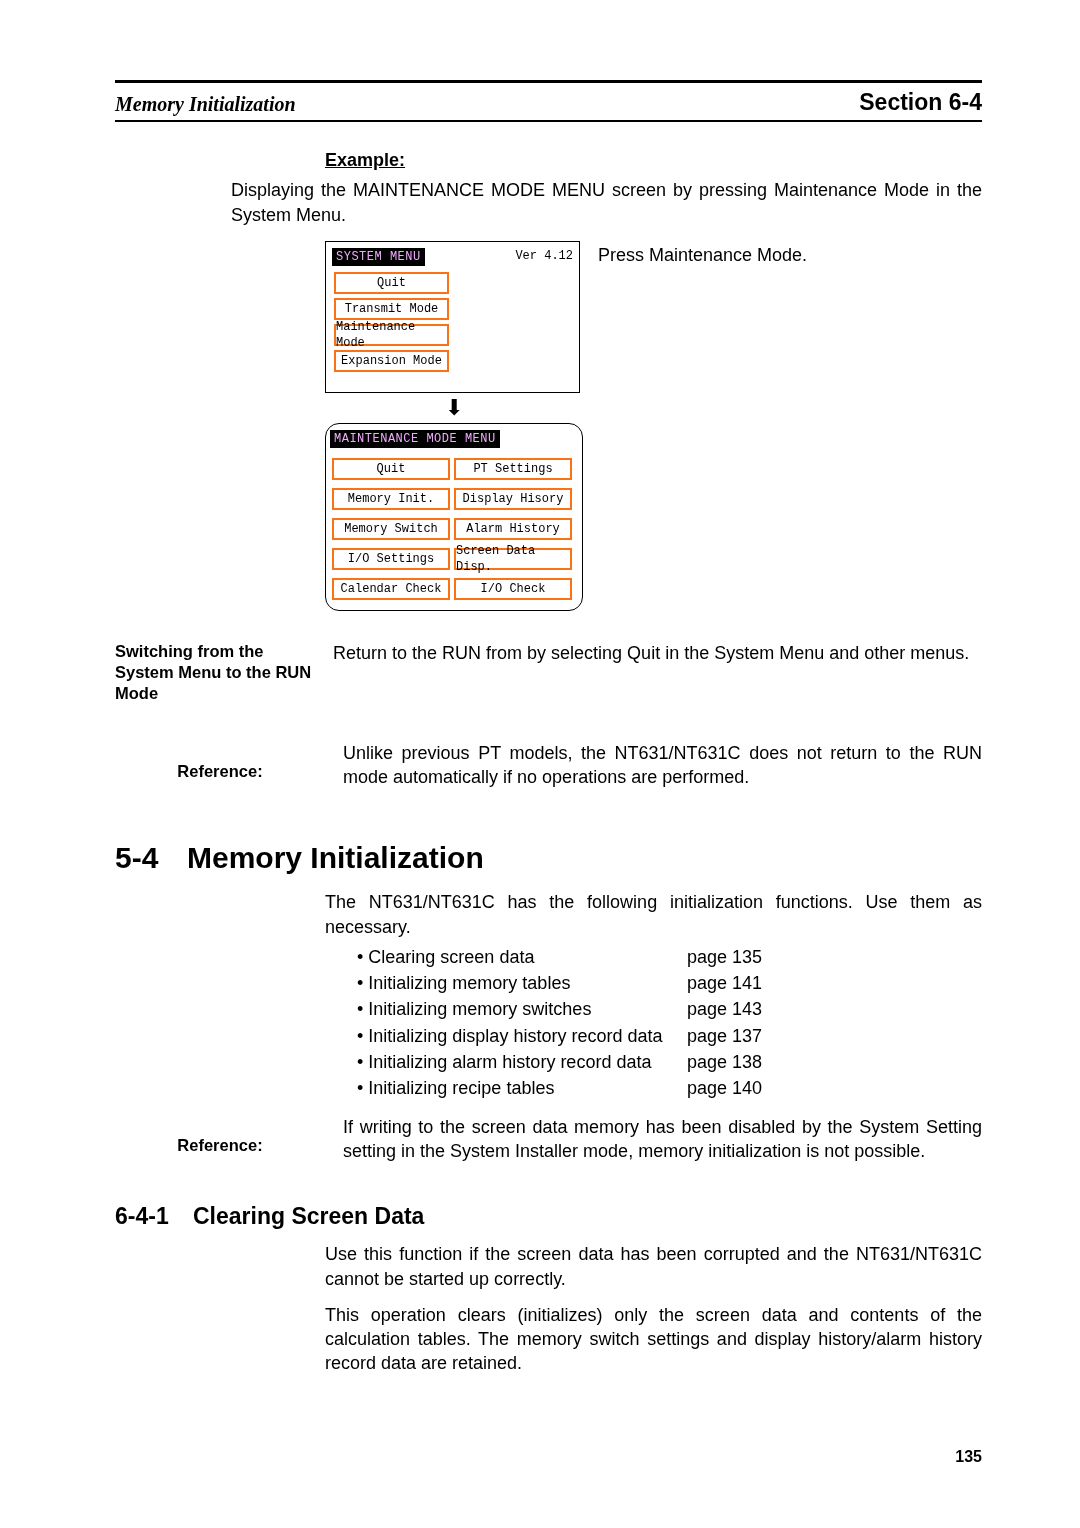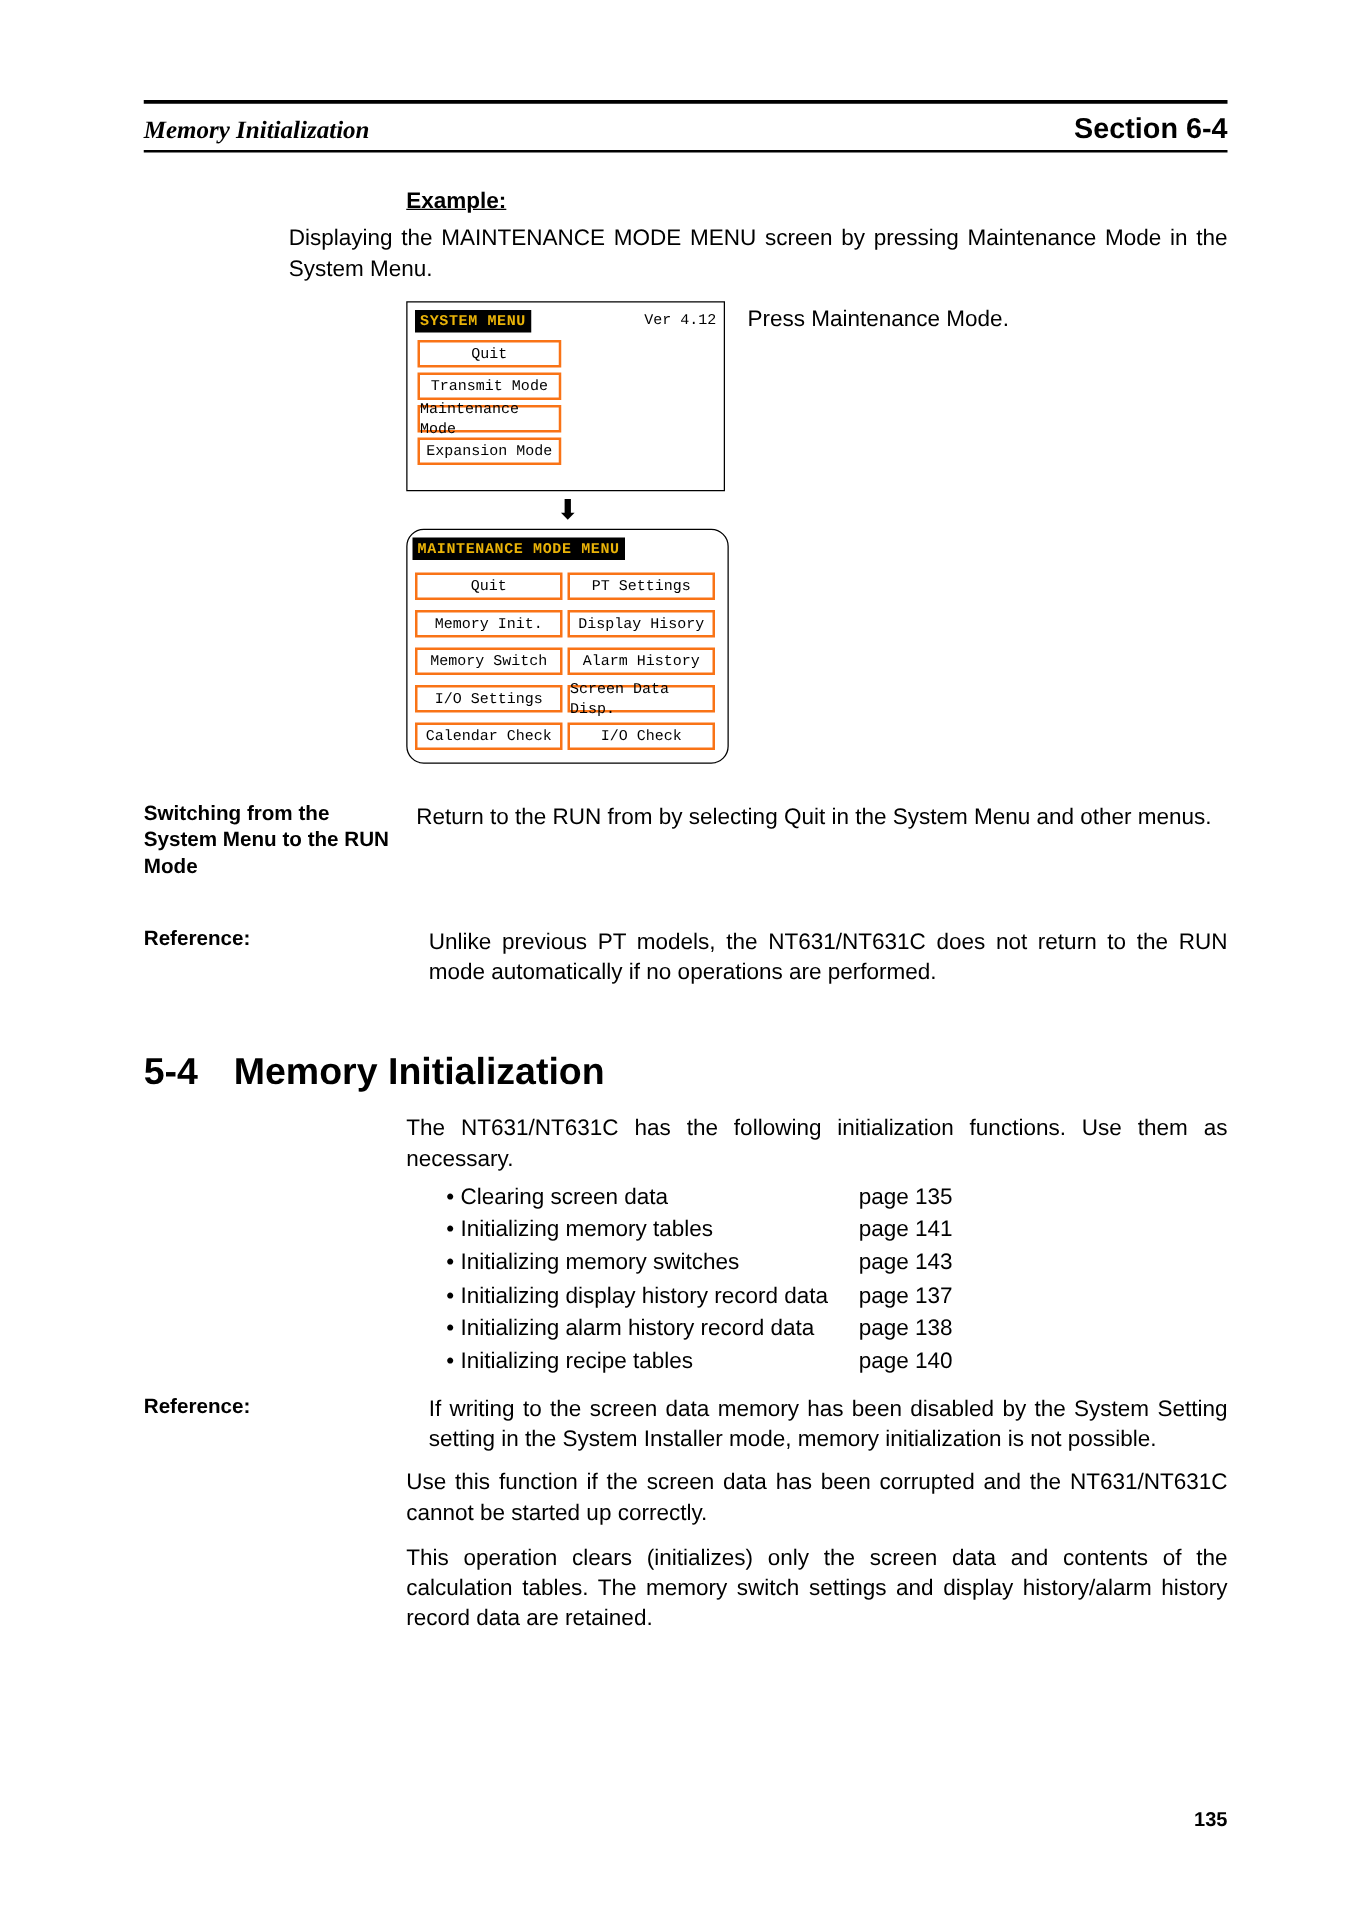--- a/index.html
+++ b/index.html
@@ -48,22 +48,23 @@
   }
   .margin-label {
     width: 210px;
     font-weight: bold;
     font-size: 16.5px;
     line-height: 1.25;
     flex-shrink: 0;
     padding-right: 8px;
   }
   .margin-label.ref {
-    text-align: left;
+    text-align: center;
     padding-right: 18px;
+    margin-top: 20px;
   }
   .body-col {
     flex: 1;
     text-align: justify;
   }
   .example-heading {
     font-weight: bold;
     text-decoration: underline;
     margin-left: 210px;
     font-size: 18px;
@@ -92,23 +93,23 @@
     background: #fff;
   }
   .device-title-row {
     display: flex;
     justify-content: space-between;
     font-size: 12px;
     margin-bottom: 6px;
   }
   .device-title-inv {
     background: #000;
-    color: #eab308;
+    color: #f0abfc;
     padding: 1px 4px;
-    font-weight: bold;
+    font-weight: normal;
     letter-spacing: 0.5px;
   }
   .device-btn {
     border: 2px solid #f97316;
     width: 115px;
     height: 22px;
     margin: 4px 2px;
     display: flex;
     align-items: center;
     justify-content: center;
@@ -273,20 +274,24 @@
       <span class="txt">Initializing recipe tables</span>
       <span>page 140</span>
     </div>
   </div>
 
   <div class="col-margin-label-wrap" style="margin-top:14px;">
     <div class="margin-label ref">Reference:</div>
     <div class="body-col">If writing to the screen data memory has been disabled by the System Setting setting in the System Installer mode, memory initialization is not possible.</div>
   </div>
 
+  <div class="sec-h2">
+    <span class="num">6-4-1</span>
+    <span>Clearing Screen Data</span>
+  </div>
   <div class="sec-body">
     <p>Use this function if the screen data has been corrupted and the NT631/NT631C cannot be started up correctly.</p>
     <p>This operation clears (initializes) only the screen data and contents of the calculation tables. The memory switch settings and display history/alarm history record data are retained.</p>
   </div>
 
 </div>
 
 <div class="page-num">135</div>
 
 </body></html>

